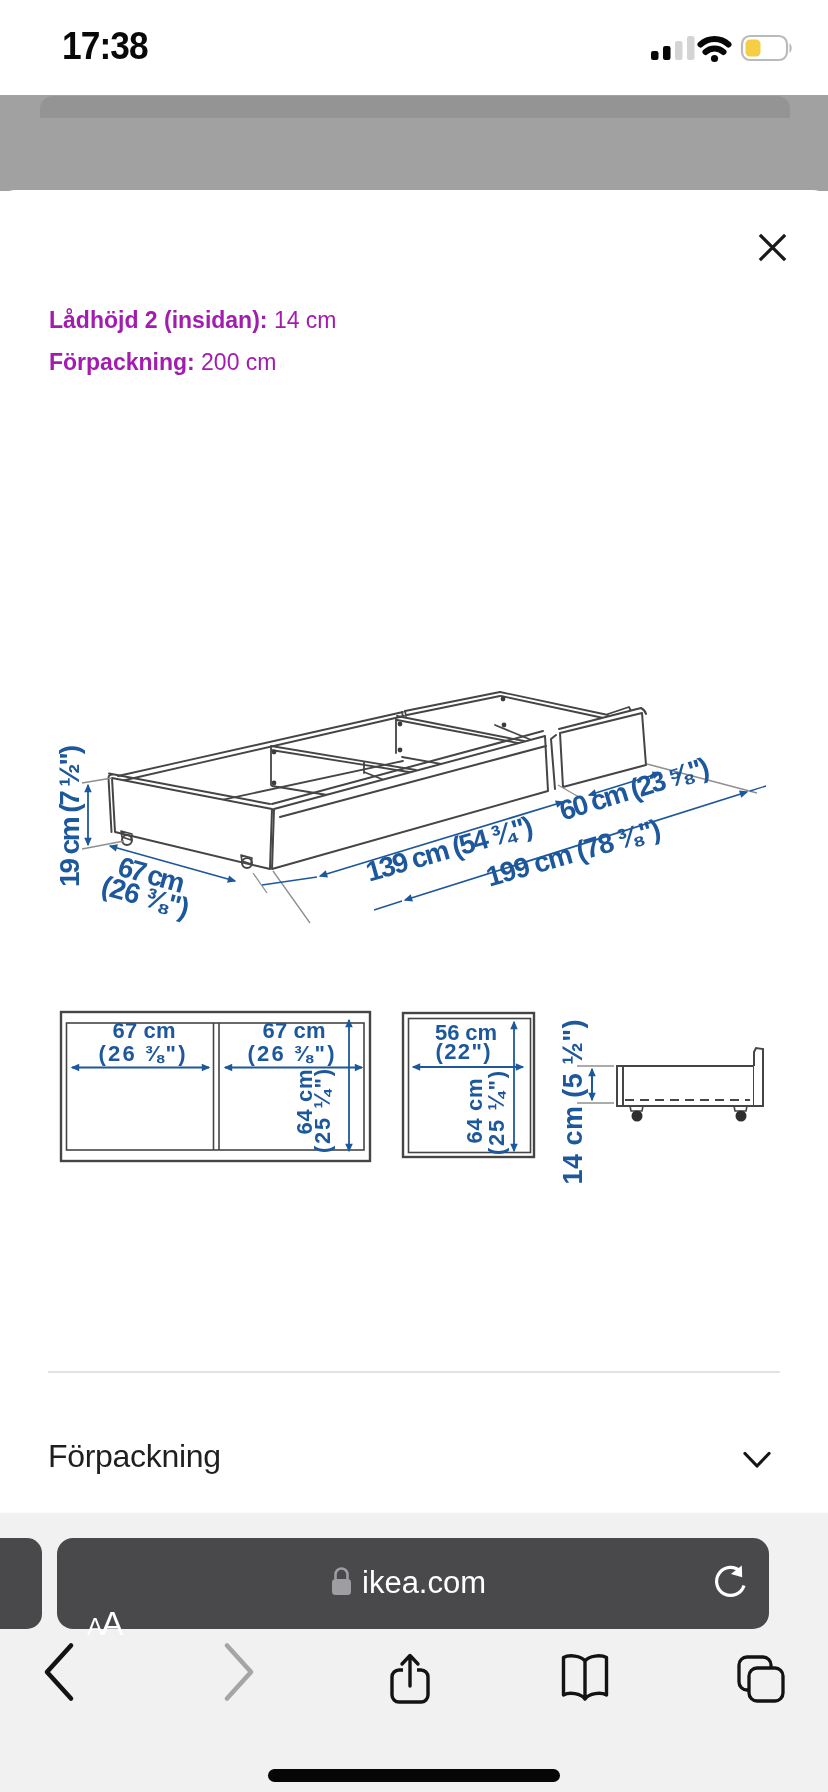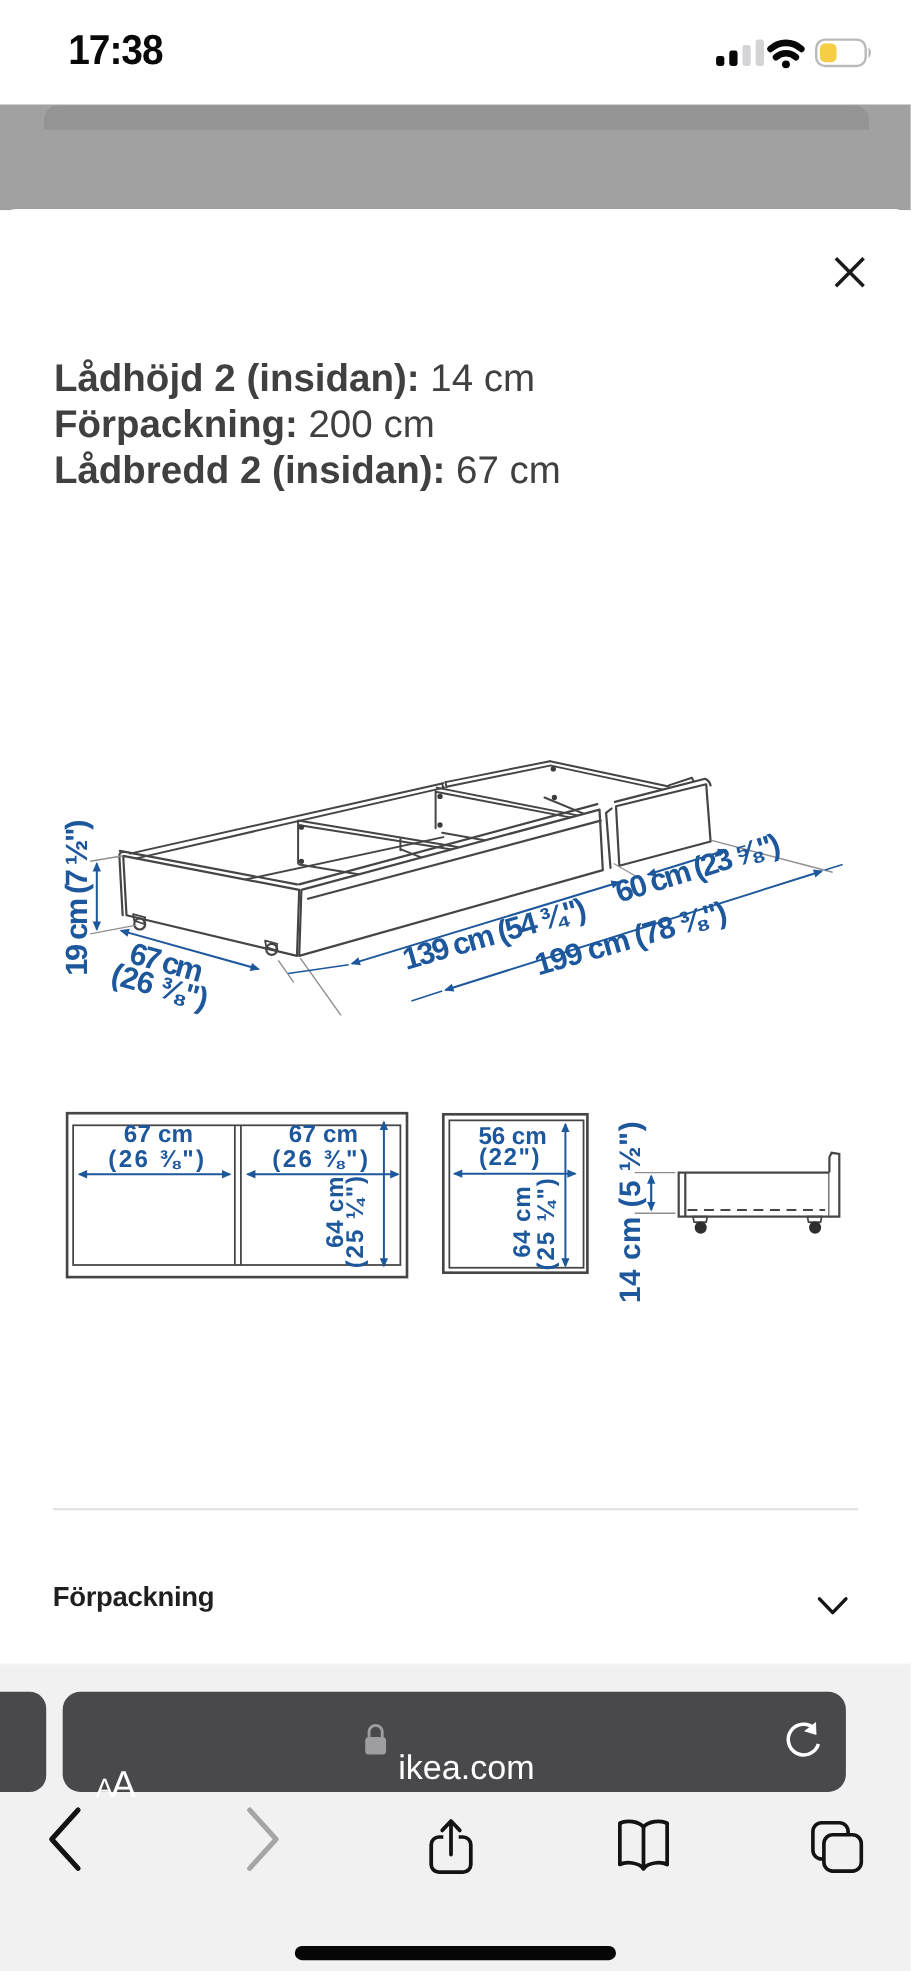--- a/index.html
+++ b/index.html
@@ -34,24 +34,23 @@
 <div class="abs" style="left:0;top:95px;width:828px;height:96px;background:#a1a1a1;"></div>
 
 <div class="abs" style="left:40px;top:96px;width:750px;height:22px;background:#949494;border-radius:13px 13px 0 0;"></div>
 
 <div class="abs" style="left:0;top:190px;width:828px;height:1322px;background:#ffffff;border-radius:15px 15px 0 0;"></div>
 
 <svg class="abs" style="left:758px;top:233px;" width="29" height="29" viewBox="0 0 29 29">
   <path d="M3 3 L26 26 M26 3 L3 26" stroke="#1a1a1a" stroke-width="3.2" stroke-linecap="square"></path>
 </svg>
 
-<div class="abs" style="left:49px;top:299px;width:700px;font-size:35px;line-height:42px;color:#404040;margin-top:24px;">
+<div class="abs" style="left:49px;top:299px;width:700px;font-size:23px;line-height:42px;color:#a21caf;">
   <div><b>Lådhöjd 2 (insidan):</b> 14 cm</div>
   <div><b>Förpackning:</b> 200 cm</div>
-  <div><b>Lådbredd 2 (insidan):</b> 67 cm</div>
 </div>
 
 <svg class="abs" style="left:0;top:530px;" width="828" height="670" viewBox="0 530 828 670" fill="none">
   <defs>
     <marker id="ar" viewBox="0 0 10 10" refX="8.5" refY="5" markerWidth="12.5" markerHeight="9" orient="auto-start-reverse" markerUnits="userSpaceOnUse">
       <path d="M0.5,0.8 L10,5 L0.5,9.2 Z" fill="#1d579c"></path>
     </marker>
   </defs>
   <g stroke="#454545" stroke-width="2" stroke-linejoin="round" stroke-linecap="round">
 
@@ -166,40 +165,40 @@
   <g stroke="#1d579c" stroke-width="2">
     <path d="M592,1069 L592,1100" marker-start="url(#ar)" marker-end="url(#ar)"></path>
   </g>
   <g fill="#1d579c" font-family="Liberation Sans, sans-serif" font-weight="bold" font-size="27px" text-anchor="middle" lengthAdjust="spacingAndGlyphs">
     <text transform="translate(582,1102) rotate(-90)" textLength="165">14 cm (5 ½")</text>
   </g>
 </svg>
 
 <div class="abs" style="left:48px;top:1371px;width:732px;height:0;border-top:2px solid #e2e2e2;"></div>
 
-<div class="abs" style="left:48px;top:1438px;font-size:25px;font-weight:700;color:#1f1f1f;letter-spacing:-0.3px;">Förpackning</div>
+<div class="abs" style="left:48px;top:1438px;font-size:32px;font-weight:400;color:#1f1f1f;letter-spacing:-0.3px;">Förpackning</div>
 
 <svg class="abs" style="left:742px;top:1450px;" width="30" height="22" viewBox="0 0 30 22">
   <path d="M3 3.5 L15 16 L27 3.5" fill="none" stroke="#161616" stroke-width="3.2" stroke-linecap="round" stroke-linejoin="round"></path>
 </svg>
 
 <div class="abs" style="left:0;top:1512px;width:828px;height:280px;background:#f1f1f2;border-top:1px solid #fbfbfb;"></div>
 
 <div class="abs" style="left:-22px;top:1538px;width:64px;height:91px;background:#49494b;border-radius:15px;"></div>
 
 <div class="abs" style="left:57px;top:1538px;width:712px;height:91px;background:#49494b;border-radius:16px;"></div>
 
 <div class="abs" style="left:87px;top:1564px;width:70px;height:46px;color:#ffffff;font-size:34px;letter-spacing:-2px;margin-top:40px;"><span style="font-size:24px;">A</span>A</div>
 
 <svg class="abs" style="left:331px;top:1566px;" width="21" height="32" viewBox="0 0 21 32">
   <rect x="1" y="13" width="19" height="16" rx="3.5" fill="#9d9da2"></rect>
   <path d="M4.5 13 v-4.5 a6 6 0 0 1 12 0 V13" fill="none" stroke="#9d9da2" stroke-width="2.6"></path>
 </svg>
 
-<div class="abs" style="left:362px;top:1565px;font-size:31px;color:#ffffff;margin-top:24px;">ikea.com</div>
+<div class="abs" style="left:362px;top:1565px;font-size:31px;color:#ffffff;">ikea.com</div>
 
 <svg class="abs" style="left:709px;top:1563px;" width="40" height="42" viewBox="0 0 40 42">
   <path d="M31.5 8.5 a14 14 0 1 0 3.5 14" fill="none" stroke="#fff" stroke-width="3.2"></path>
   <path d="M32.8 2.5 l0.4 11.8 -11.3 -3.4 z" fill="#fff"></path>
 </svg>
 
 <svg class="abs" style="left:40px;top:1641px;" width="38" height="62" viewBox="0 0 38 62">
   <path d="M31 4.5 L7 31 L31 57.5" fill="none" stroke="#131313" stroke-width="4.6" stroke-linecap="round" stroke-linejoin="round"></path>
 </svg>
 

